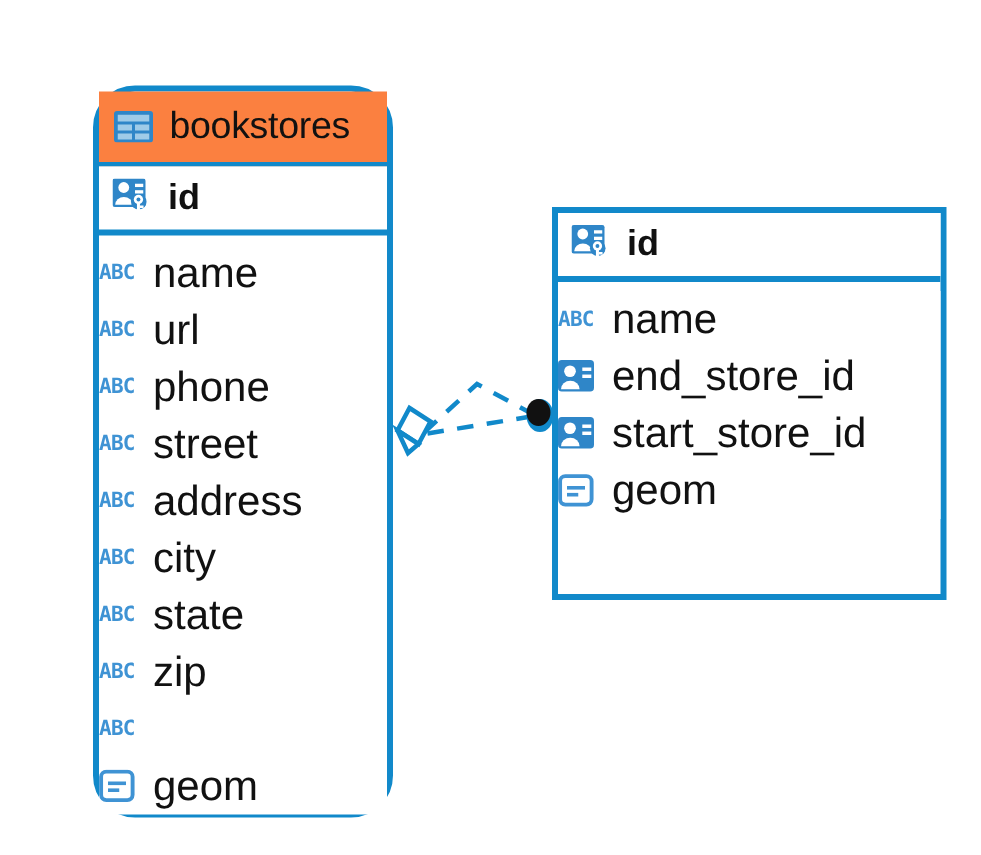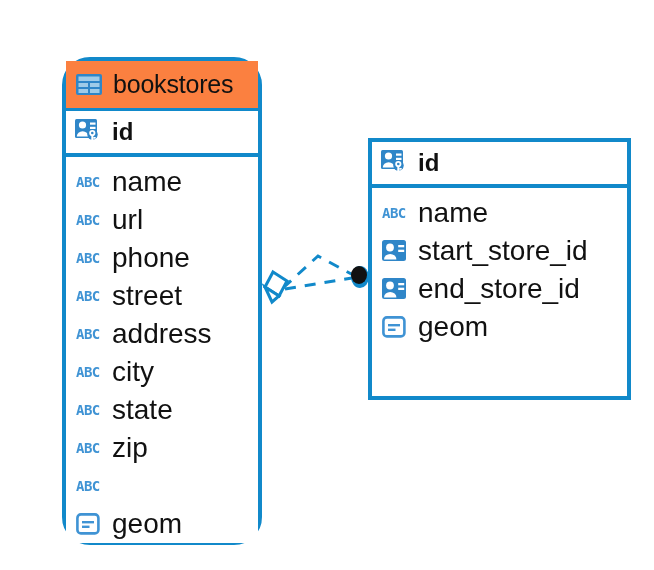--- a/index.html
+++ b/index.html
@@ -45,21 +45,20 @@
     padding-left:9px;
     border-bottom:4px solid #1189ca;
     background:#ffffff;
   }
   .field-list{padding:6px 0 8px 0;}
   .field-row{
     box-sizing:border-box;
     height:38px;
     display:flex;
     align-items:center;
-    padding-left:10px;
     background:#ffffff;
   }
   .field-label{
     font-size:28px;
     color:#111111;
     margin-left:10px;
     white-space:nowrap;
   }
   .field-label.bold{font-weight:bold;font-size:24px;margin-left:9px;}
 
@@ -231,32 +230,32 @@
       </div>
 
       <div class="field-row">
         <svg class="icn" width="26" height="22" viewBox="0 0 26 22">
           <rect x="0" y="0" width="24" height="21" rx="2.5" fill="#2f86c8"></rect>
           <circle cx="8" cy="7.5" r="3.9" fill="#ffffff"></circle>
           <path d="M 2 19.5 a 6.2 5.6 0 0 1 12.4 0 Z" fill="#ffffff"></path>
           <rect x="16.2" y="5" width="6" height="2.3" fill="#ffffff"></rect>
           <rect x="16.2" y="9.7" width="6" height="2.3" fill="#ffffff"></rect>
         </svg>
-        <span class="field-label">start_store_id</span>
+        <span class="field-label">end_store_id</span>
       </div>
 
       <div class="field-row">
         <svg class="icn" width="26" height="22" viewBox="0 0 26 22">
           <rect x="0" y="0" width="24" height="21" rx="2.5" fill="#2f86c8"></rect>
           <circle cx="8" cy="7.5" r="3.9" fill="#ffffff"></circle>
           <path d="M 2 19.5 a 6.2 5.6 0 0 1 12.4 0 Z" fill="#ffffff"></path>
           <rect x="16.2" y="5" width="6" height="2.3" fill="#ffffff"></rect>
           <rect x="16.2" y="9.7" width="6" height="2.3" fill="#ffffff"></rect>
         </svg>
-        <span class="field-label">end_store_id</span>
+        <span class="field-label">start_store_id</span>
       </div>
 
       <div class="field-row">
         <svg class="icn" width="26" height="23" viewBox="0 0 26 23">
           <rect x="1.4" y="1.4" width="21" height="19" rx="3.5" fill="#ffffff" stroke="#3f93d4" stroke-width="2.6"></rect>
           <rect x="6" y="8" width="12" height="2.4" fill="#3f93d4"></rect>
           <rect x="6" y="12.6" width="7.5" height="2.4" fill="#3f93d4"></rect>
         </svg>
         <span class="field-label">geom</span>
       </div>

